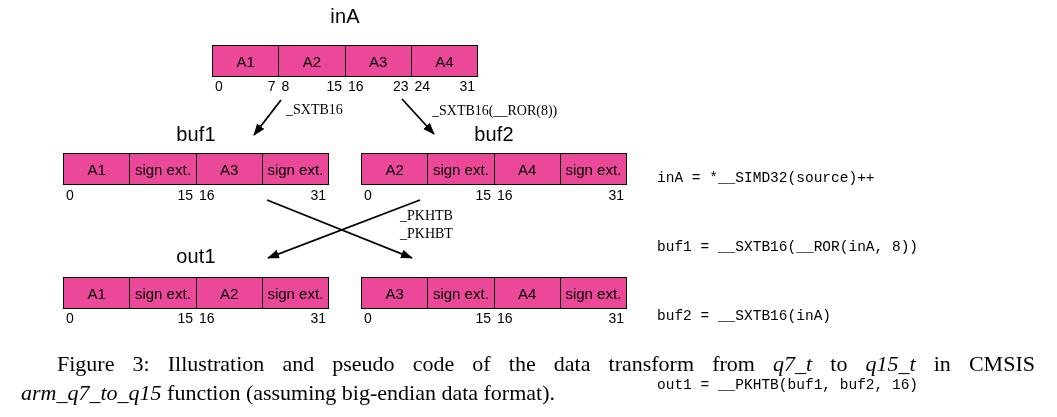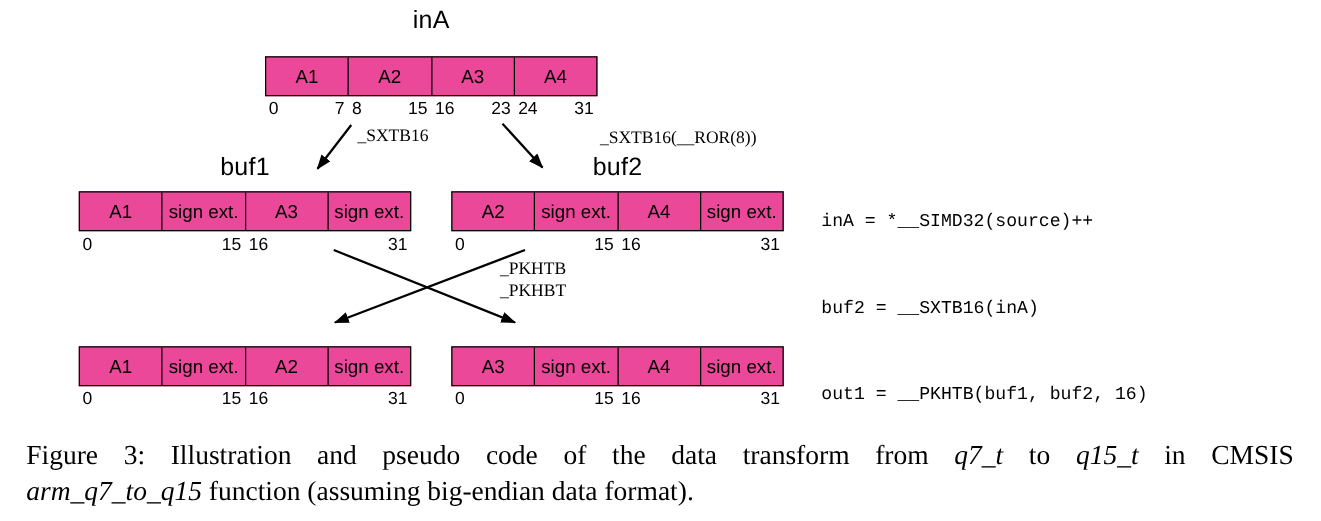--- a/index.html
+++ b/index.html
@@ -75,21 +75,21 @@
   }
   .caption {
     position: absolute;
     left: 21px;
     top: 349px;
     width: 1014px;
     font-family: "Liberation Serif", serif;
     font-size: 22px;
     line-height: 29px;
   }
-  .cap-justify { text-align: justify; text-align-last: justify; }
+  .cap-justify { text-align: justify; text-align-last: justify; margin-left: 36px; }
   .it { font-style: italic; }
 </style>
 </head>
 <body>
 
 <div class="page">
 
   <div class="reg-label" style="left:212px; top:5px;">inA</div>
   <div class="reg-box" style="left:212px; top:45px;">
     <div class="cell">A1</div>
@@ -145,20 +145,21 @@
     <div class="bit-seg">
       <span>0</span>
       <span>15</span>
     </div>
     <div class="bit-seg">
       <span>16</span>
       <span>31</span>
     </div>
   </div>
 
+  <div class="reg-label" style="left:63px; top:245px;">out1</div>
   <div class="reg-box" style="left:63px; top:277px;">
     <div class="cell">A1</div>
     <div class="cell">sign ext.</div>
     <div class="cell">A2</div>
     <div class="cell">sign ext.</div>
   </div>
   <div class="reg-bits" style="left:63px; top:310px;">
     <div class="bit-seg">
       <span>0</span>
       <span>15</span>
@@ -192,26 +193,27 @@
         <path d="M0,0 L12,4.5 L0,9 Z" fill="#000"></path>
       </marker>
     </defs>
     <line x1="281" y1="100" x2="254" y2="135" stroke="#000" stroke-width="1.8" marker-end="url(#ah)"></line>
     <line x1="402" y1="99" x2="434" y2="134" stroke="#000" stroke-width="1.8" marker-end="url(#ah)"></line>
     <line x1="267" y1="200" x2="412" y2="258" stroke="#000" stroke-width="1.8" marker-end="url(#ah)"></line>
     <line x1="420" y1="200" x2="268" y2="258" stroke="#000" stroke-width="1.8" marker-end="url(#ah)"></line>
   </svg>
 
   <div class="arrow-label" style="left:286px; top:102px;">_SXTB16</div>
-  <div class="arrow-label" style="left:432px; top:103px;margin-left:48px;">_SXTB16(__ROR(8))</div>
+  <div class="arrow-label" style="left:432px; top:103px;">_SXTB16(__ROR(8))</div>
   <div class="arrow-label" style="left:400px; top:208px;">_PKHTB</div>
   <div class="arrow-label" style="left:400px; top:226px;">_PKHBT</div>
 
   <div class="code">
     <div>inA = *__SIMD32(source)++</div>
+    <div>buf1 = __SXTB16(__ROR(inA, 8))</div>
     <div>buf2 = __SXTB16(inA)</div>
     <div>out1 = __PKHTB(buf1, buf2, 16)</div>
     
   </div>
 
   <div class="caption">
     <div class="cap-justify"><span>Figure 3:  Illustration and pseudo code of the data transform from </span><span class="it">q7_t</span><span> to </span><span class="it">q15_t</span><span> in CMSIS</span></div>
     <div><span class="it">arm_q7_to_q15</span><span> function (assuming big-endian data format).</span></div>
   </div>
 

